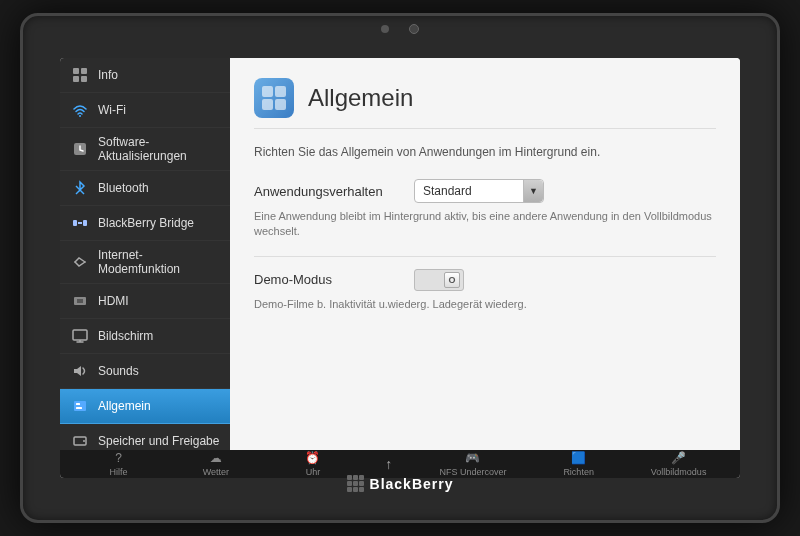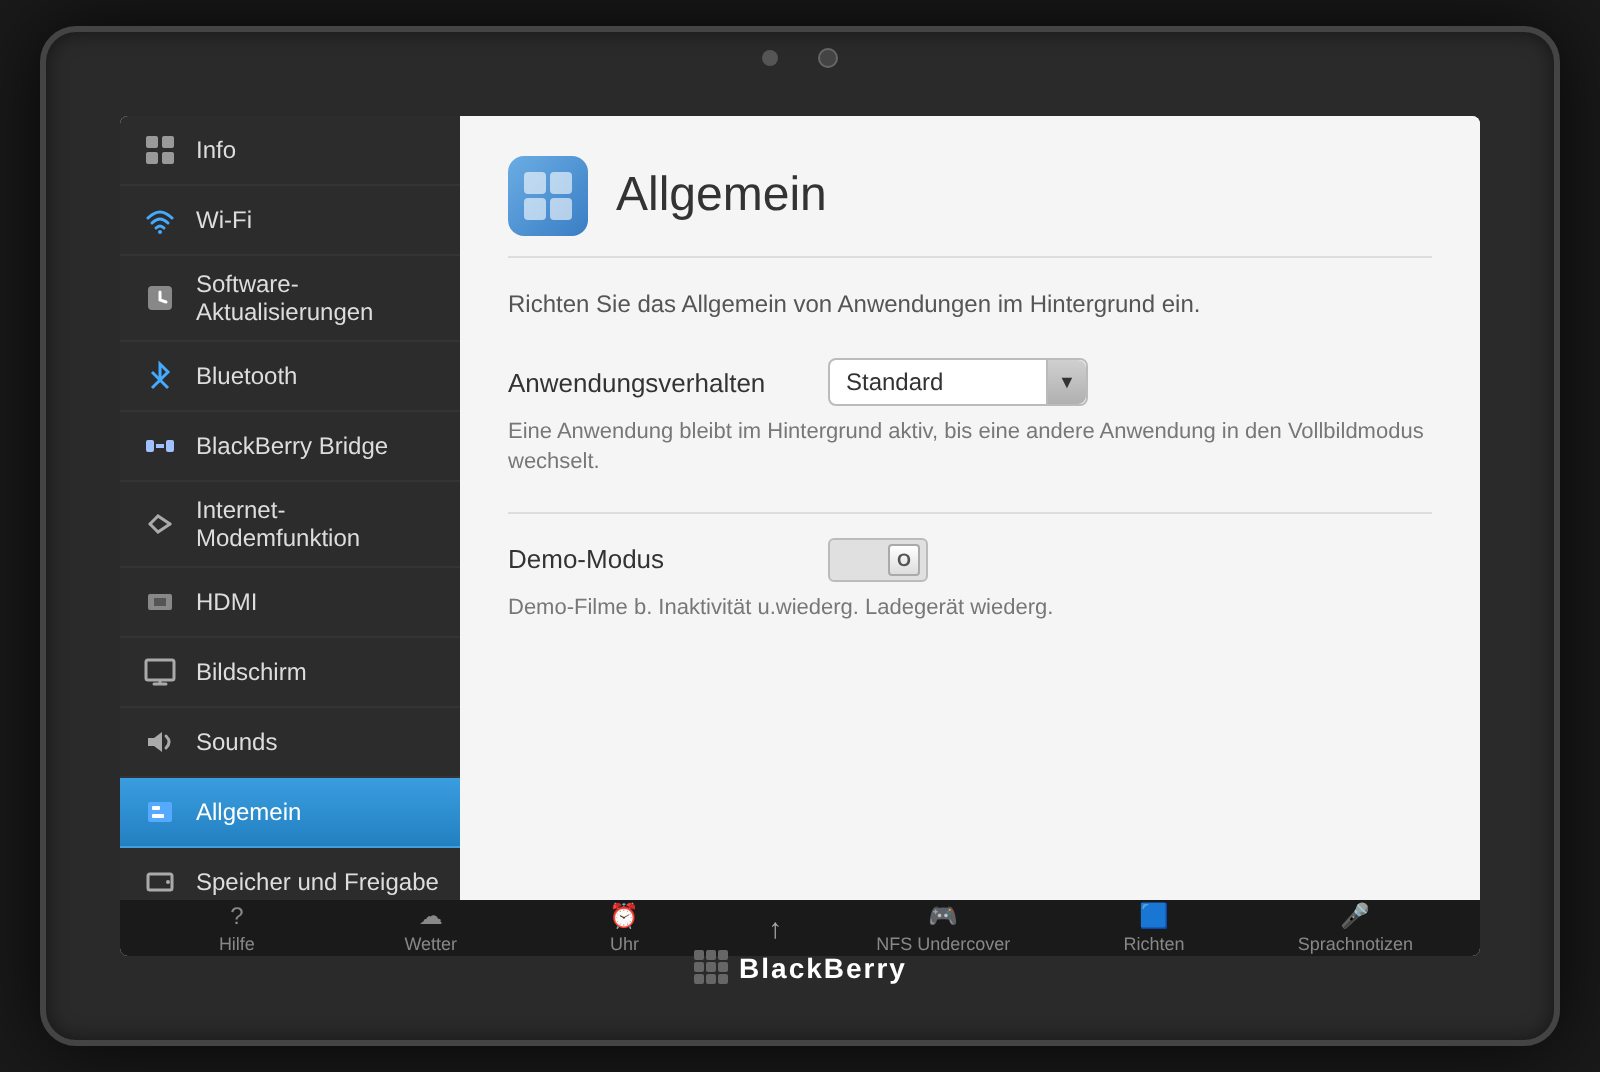--- a/index.html
+++ b/index.html
@@ -505,21 +505,21 @@
       <div class="taskbar-item">
         <span class="taskbar-icon">🎮</span>
         <span>NFS Undercover</span>
       </div>
       <div class="taskbar-item">
         <span class="taskbar-icon">🟦</span>
         <span>Richten</span>
       </div>
       <div class="taskbar-item">
         <span class="taskbar-icon">🎤</span>
-        <span>Sprachnotizen</span>
+        <span>Vollbildmodus</span>
       </div>
     </div>
   </div>
 
   <div class="bb-bottom">
     <div class="bb-dot-grid">
       <div class="bb-dot"></div>
       <div class="bb-dot"></div>
       <div class="bb-dot"></div>
       <div class="bb-dot"></div>

